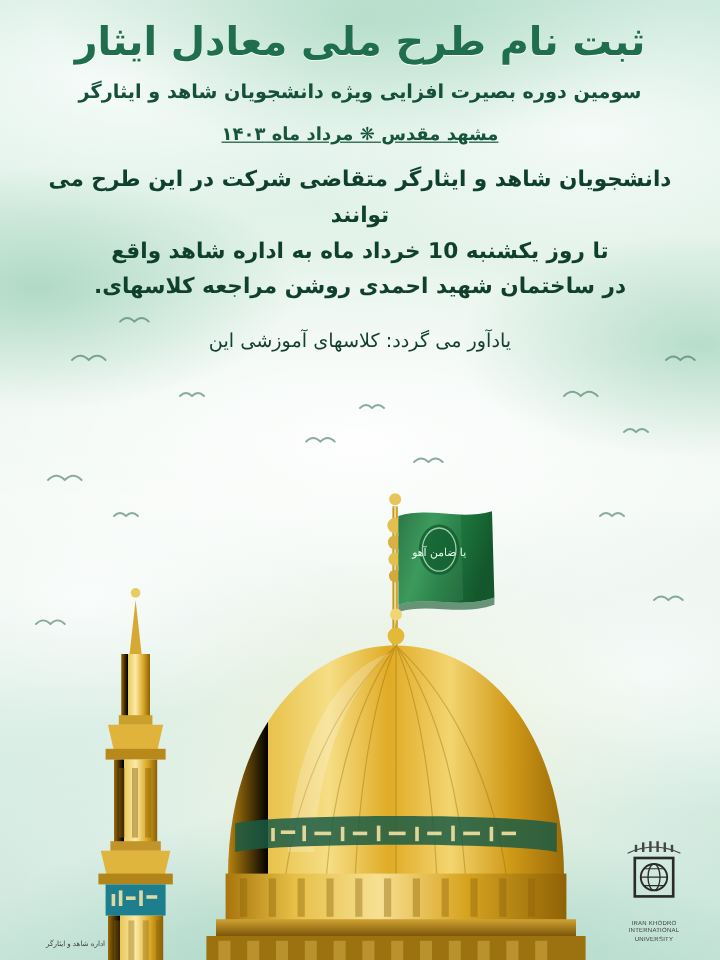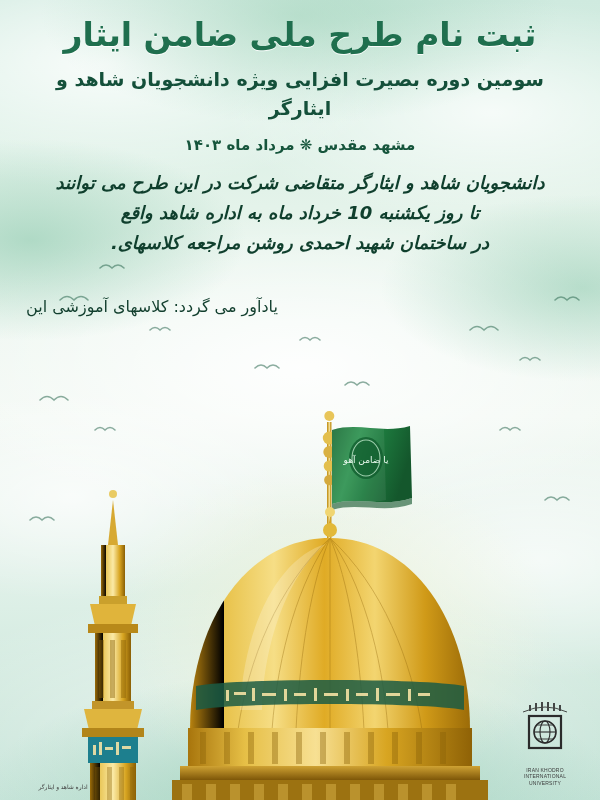--- a/index.html
+++ b/index.html
@@ -72,52 +72,52 @@
     font-weight: bold;
     color: #1f6f4e;
     letter-spacing: 0px;
     line-height: 1.25;
     text-shadow: 0 1px 0 rgba(255,255,255,0.85);
     direction: rtl;
   }
   .title-sub {
     margin-top: 10px;
     font-family: "DejaVu Sans", "Liberation Sans", sans-serif;
-    font-size: 19px;
+    font-size: 16px;
     font-weight: bold;
     color: #14503a;
     line-height: 1.5;
     direction: rtl;
   }
   .title-place {
     margin-top: 14px;
     font-family: "DejaVu Sans", "Liberation Sans", sans-serif;
     font-size: 15px;
     font-weight: bold;
     color: #16553c;
     direction: rtl;
+    text-decoration: underline;
   }
 
   .body-block {
     margin-top: 14px;
     direction: rtl;
     text-align: center;
   }
   .body-line {
     font-family: "DejaVu Sans", "Liberation Sans", sans-serif;
     font-size: 18px;
     font-weight: bold;
     color: #0f3f2d;
     line-height: 1.65;
-    font-style: italic;
   }
   .note-block {
-    margin-top: 36px;
+    margin-top: 16px;
     direction: rtl;
-    text-align: left;
+    text-align: center;
   }
   .note-line {
     font-family: "DejaVu Sans", "Liberation Sans", sans-serif;
     font-size: 16px;
     color: #123f2e;
     line-height: 1.7;
   }
 
   
   .shrine {
@@ -364,21 +364,21 @@
         <rect x="350" y="454" width="10" height="16"></rect>
         <rect x="374" y="454" width="10" height="16"></rect>
         <rect x="398" y="454" width="10" height="16"></rect>
         <rect x="422" y="454" width="10" height="16"></rect>
         <rect x="446" y="454" width="10" height="16"></rect>
       </g>
     </g>
   </svg>
 
   <div class="header">
-    <div class="title-main">ثبت نام طرح ملی ضامن ایثار</div>
+    <div class="title-main">ثبت نام طرح ملی معادل ایثار</div>
     <div class="title-sub">سومین دوره بصیرت افزایی ویژه دانشجویان شاهد و ایثارگر</div>
     <div class="title-place">مشهد مقدس ❋ مرداد ماه ۱۴۰۳</div>
 
     <div class="body-block">
       <div class="body-line">دانشجویان شاهد و ایثارگر متقاضی شرکت در این طرح می توانند</div>
       <div class="body-line">تا روز یکشنبه 10 خرداد ماه به اداره شاهد واقع</div>
       <div class="body-line">در ساختمان شهید احمدی روشن مراجعه کلاسهای.</div>
     </div>
 
     <div class="note-block">

